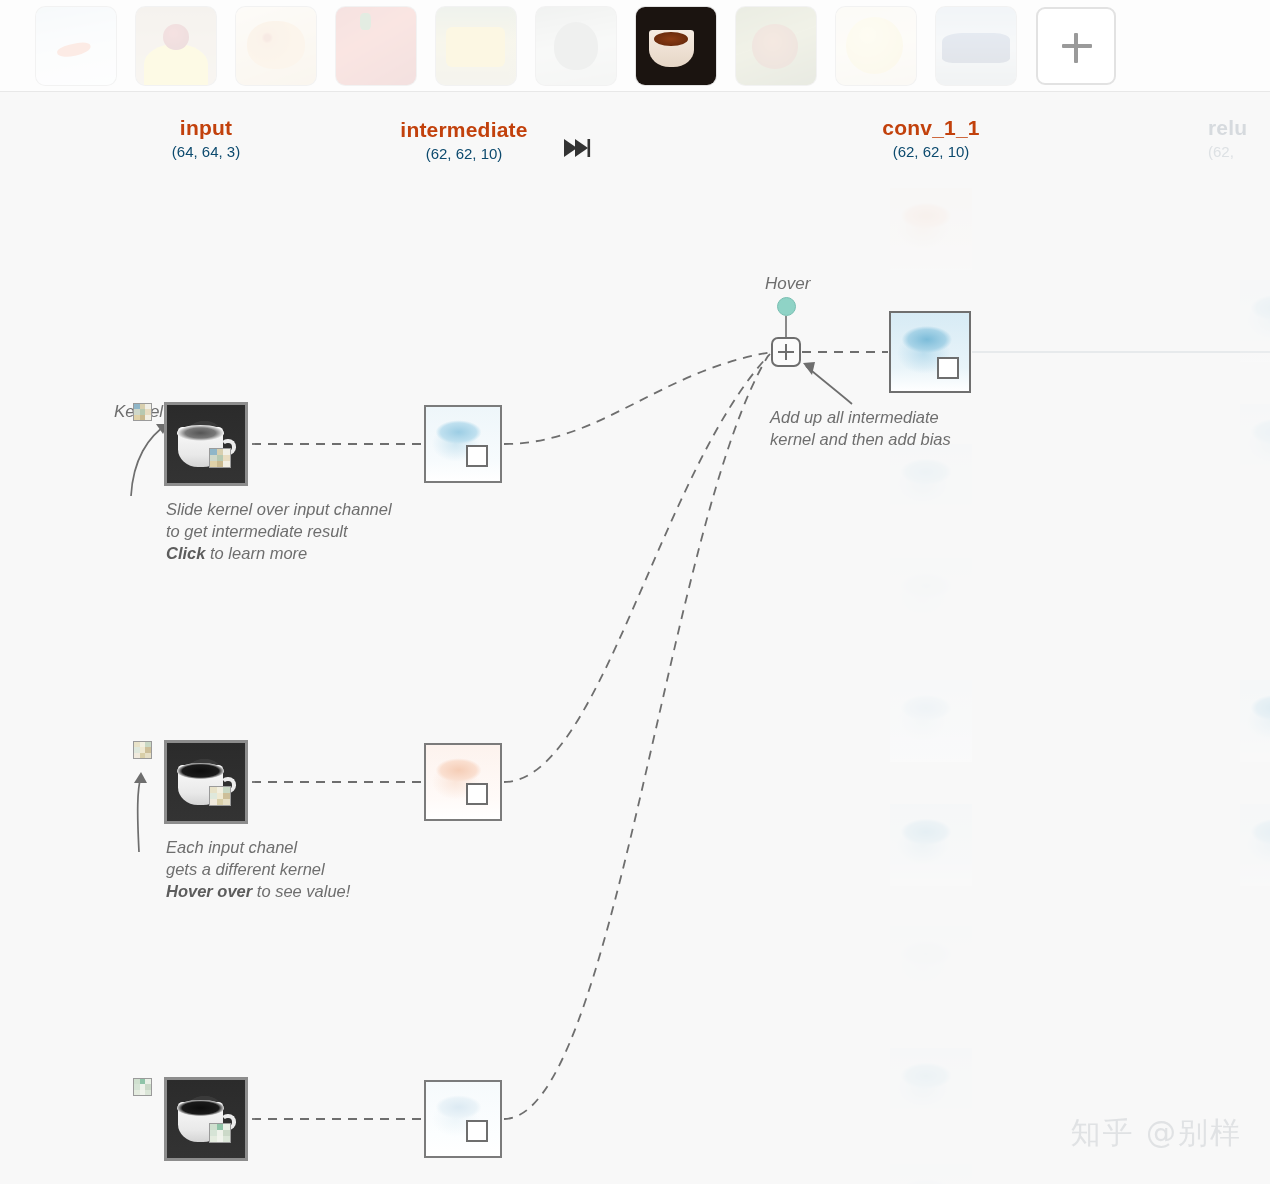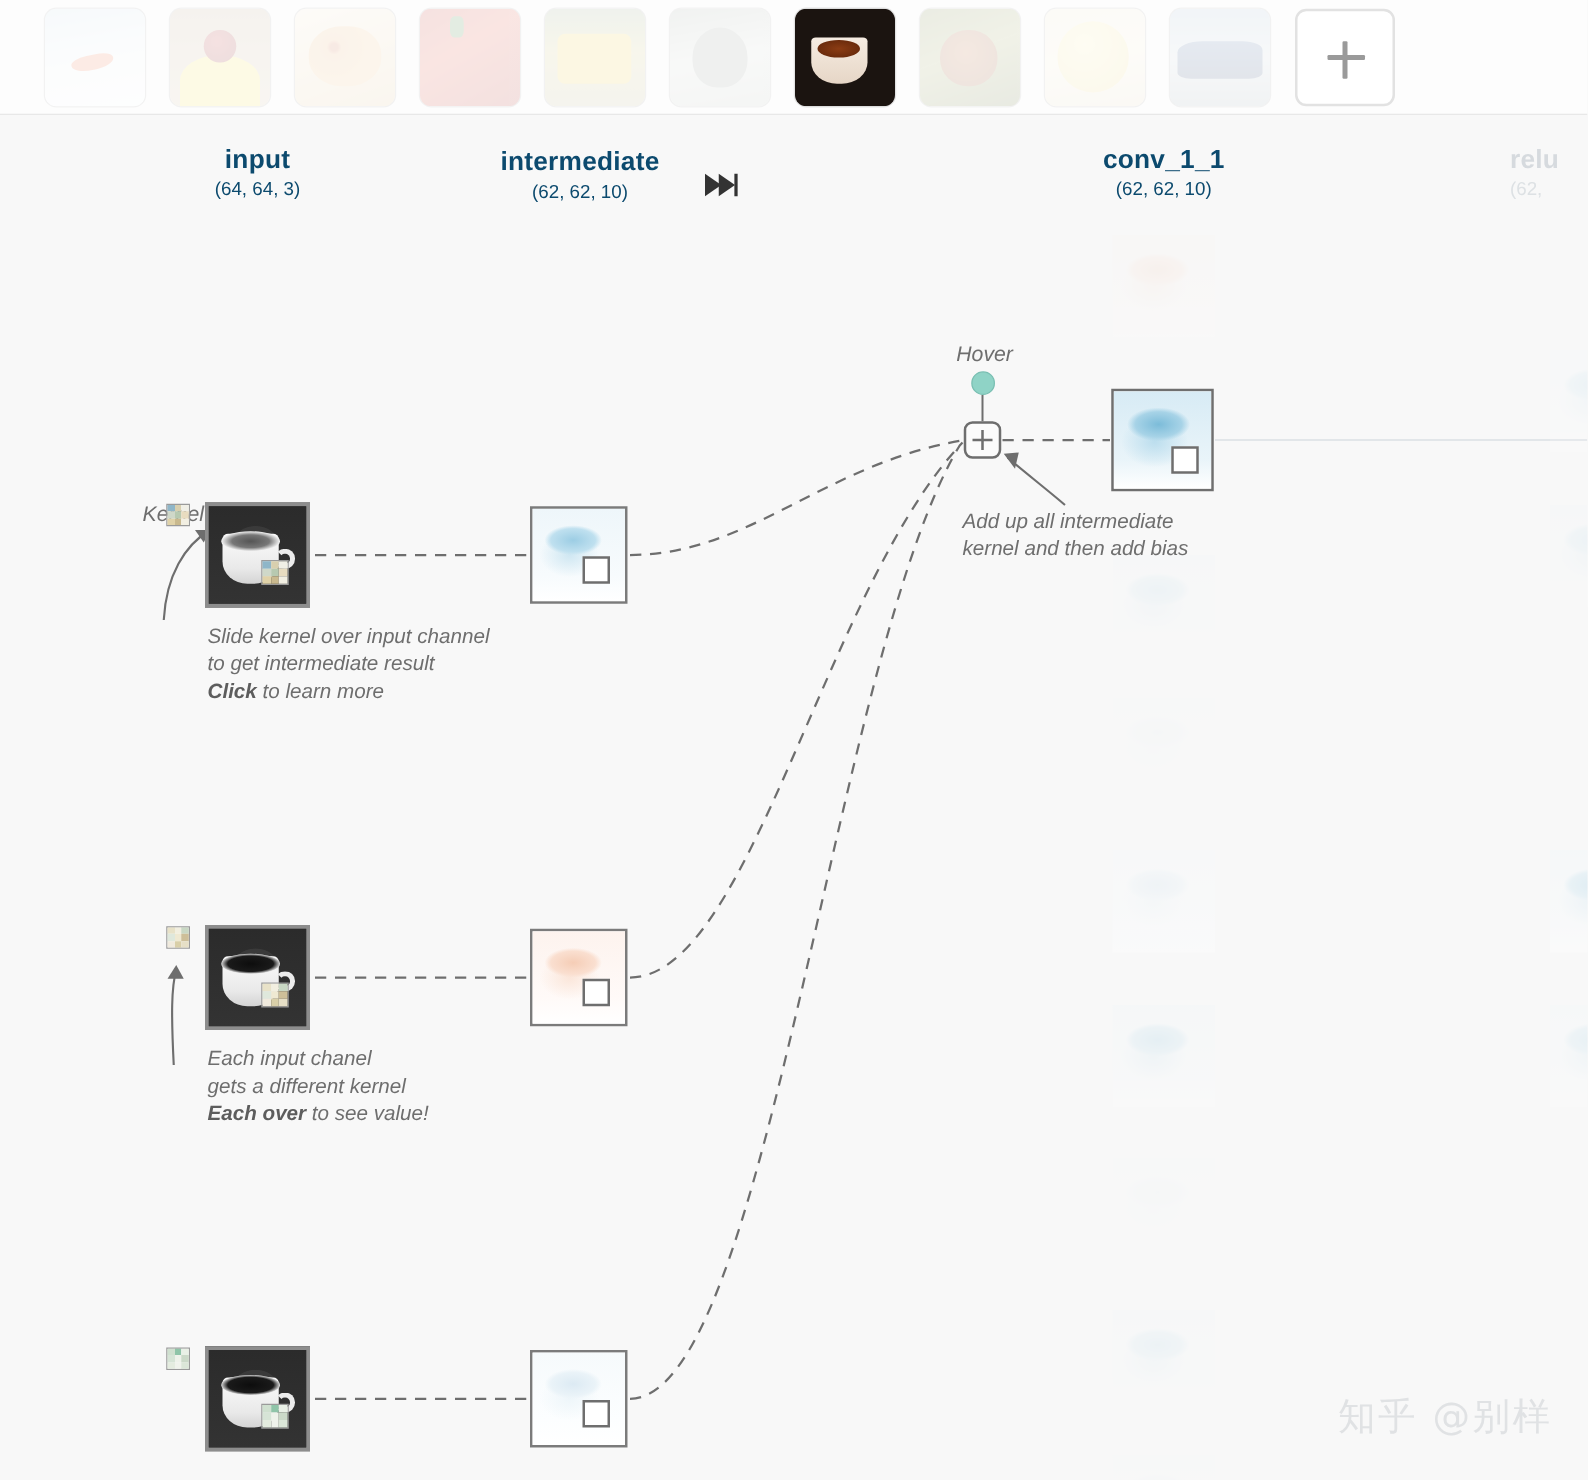--- a/index.html
+++ b/index.html
@@ -77,21 +77,21 @@
       background:radial-gradient(circle at 45% 40%,#b4632f,#7d3f18); border-radius:48%; }
   .art-melon  { background: linear-gradient(170deg,#e7dec6 0%,#efe6cf 50%,#ddd2b6 100%); }
   .art-melon:after { content:""; position:absolute; left:12%; top:14%; width:72%; height:72%;
       background:radial-gradient(circle at 38% 32%,#f5e9a8,#e3cd73); border-radius:50%; }
   .art-car    { background: linear-gradient(180deg,#9fb6c9 0%,#c5cfd6 50%,#9aa7ad 100%); }
   .art-car:after { content:""; position:absolute; left:8%; top:34%; width:84%; height:38%;
       background:linear-gradient(180deg,#4a6a9c,#32496e); border-radius:30% 24% 16% 16%; }
 
   
   .colhead { position: absolute; text-align: center; }
-  .colhead .title { font-size: 21px; font-weight: bold; color: #0c4a6e; letter-spacing: .2px; }
+  .colhead .title { font-size: 21px; font-weight: bold; color: #c2410c; letter-spacing: .2px; }
   .colhead .shape { font-size: 15px; color: #0c4a6e; margin-top: 3px; }
   .colhead.ghost .title { color: #d6dade; }
   .colhead.ghost .shape { color: #dde1e4; }
 
   .ffwd { position:absolute; left:563px; top:136px; width:28px; height:24px; }
 
   
   .inputch {
     position: absolute; width: 84px; height: 84px;
     border: 3px solid #8d8d8d;
@@ -384,21 +384,21 @@
     </div>
   </div>
 
   <div class="fmap" style="left:424px; top:743px;">
     <div class="wash wash-peach"></div>
     <div class="win"></div>
   </div>
 
   <div class="anno" style="left:166px; top:836px;"><span>Each input chanel
 gets a different kernel</span>
-<b>Each over</b><span> to see value!</span></div>
+<b>Hover over</b><span> to see value!</span></div>
 
   <div class="kicon" style="left:133px; top:1078px;">
     <i style="background:#cfe0cf"></i>
       <i style="background:#8fc4a8"></i>
       <i style="background:#e9f0e6"></i>
     <i style="background:#d6e4d6"></i>
       <i style="background:#eef2ea"></i>
       <i style="background:#cbd9c8"></i>
     <i style="background:#e4ecdf"></i>
       <i style="background:#f0f3ec"></i>

